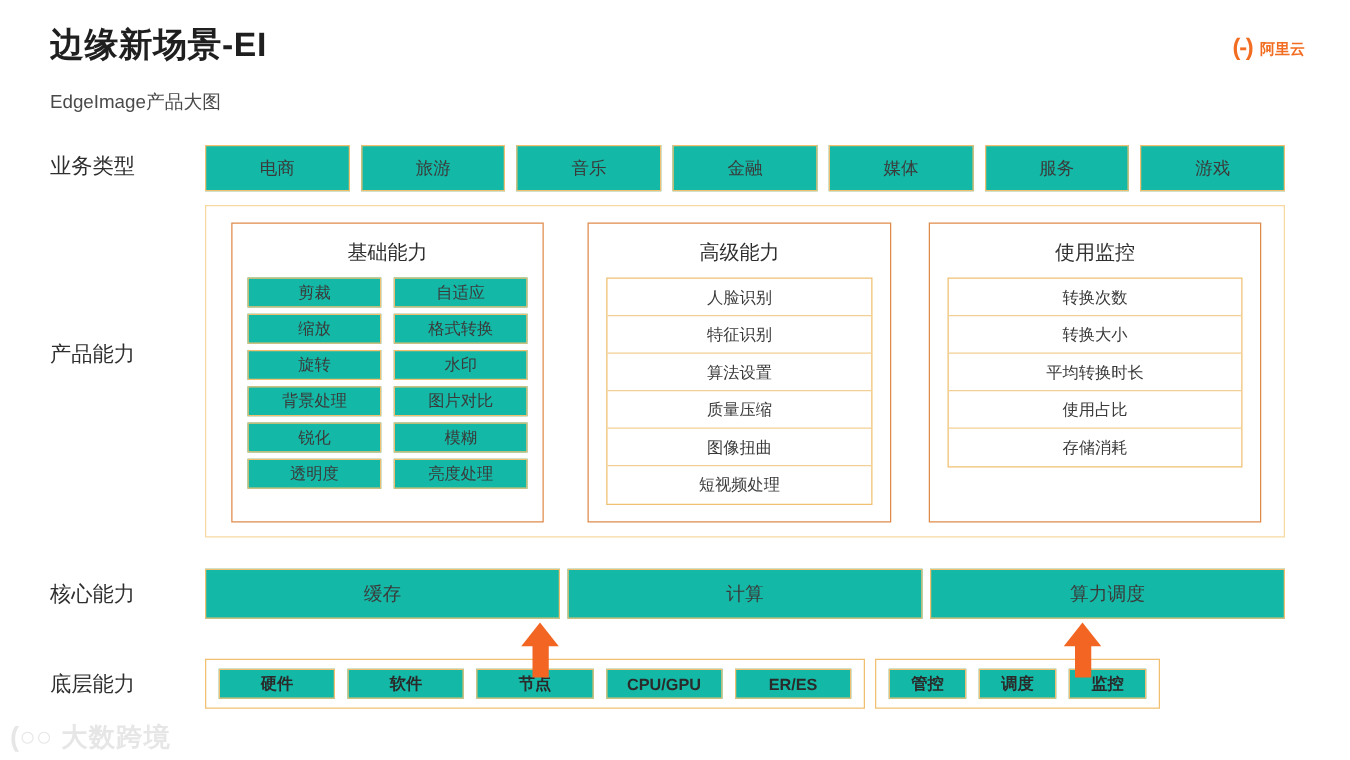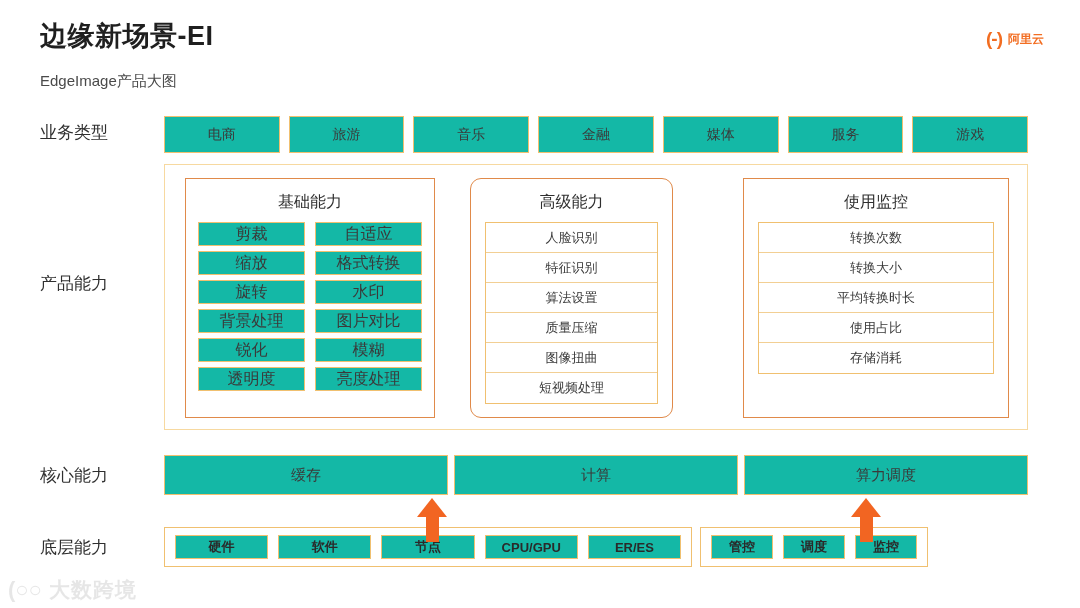--- a/index.html
+++ b/index.html
@@ -102,39 +102,39 @@
     box-sizing: border-box;
   }
   .panel {
     position: absolute;
     top: 13px;
     border: 1px solid #e08a4a;
     box-sizing: border-box;
     background: #fff;
   }
   #panel-basic    { left: 20px;  width: 250px; height: 240px; }
-  #panel-advanced { left: 305px; width: 203px; height: 240px; border-radius: 11px; }
+  #panel-advanced { left: 305px; width: 243px; height: 240px; }
   #panel-monitor  { left: 578px; width: 266px; height: 240px; }
 
   .panel-title {
     text-align: center;
     font-size: 16px;
     color: #2f2f2f;
     margin-top: 13px;
     margin-bottom: 9px;
   }
 
   
   .grid2 {
     display: grid;
     grid-template-columns: 1fr 1fr;
     gap: 5px 10px;
     padding: 0 12px;
   }
-  .grid2 .obox { height: 24px; font-size: 16px; }
+  .grid2 .obox { height: 24px; font-size: 13px; }
 
   
   .stack {
     margin: 0 14px;
     border: 1px solid #f0c070;
     box-sizing: border-box;
   }
   .stack .srow {
     height: 30px;
     display: flex;

